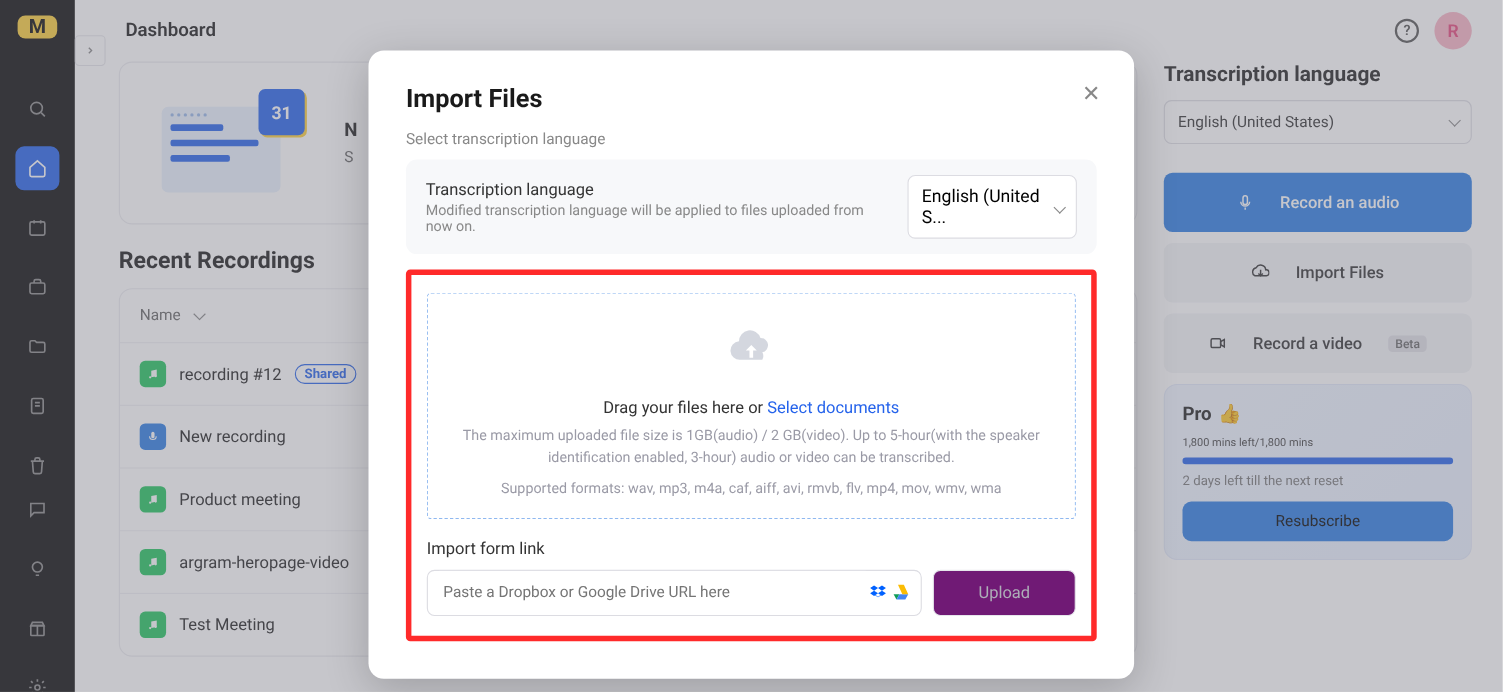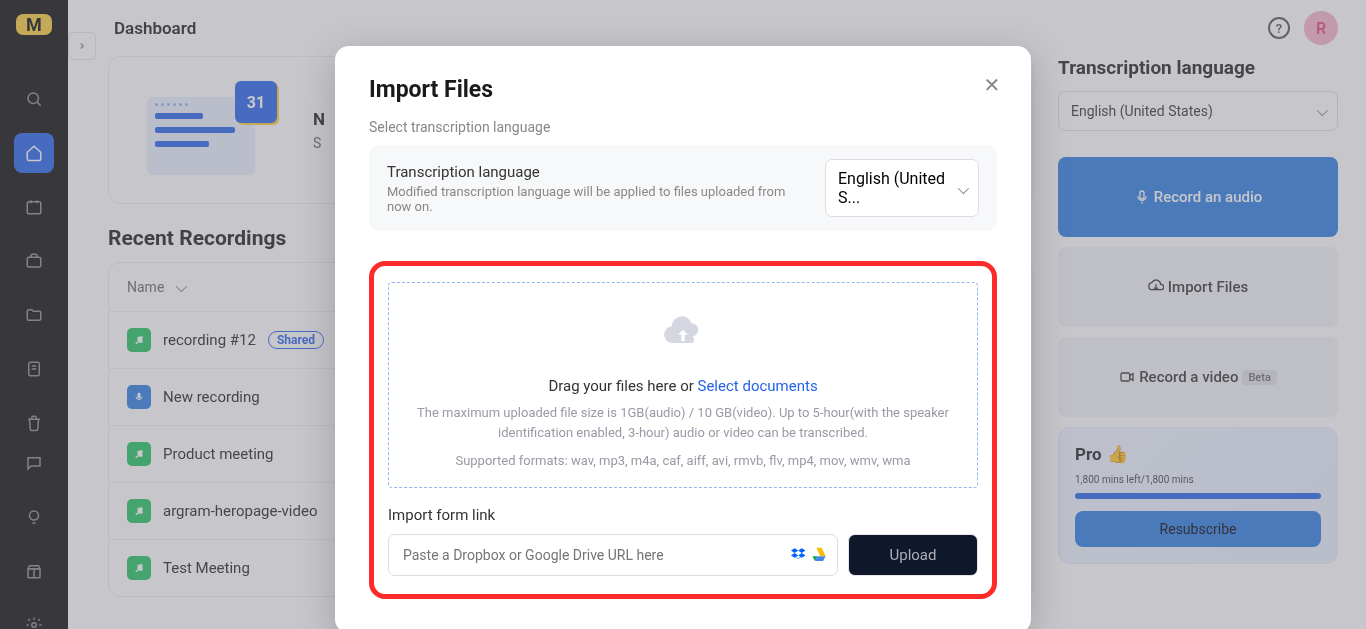--- a/index.html
+++ b/index.html
@@ -49,21 +49,21 @@
     .col-owner { flex: 0 0 150px; display:flex; align-items:center; gap:8px; }
     .col-date { flex: 1; }
     .file-icon { width: 24px; height: 24px; border-radius: 5px; display: flex; align-items: center; justify-content: center; color: #fff; }
     .fi-green { background: #22c55e; }
     .fi-blue { background: #2b7de4; }
     .shared-pill { border: 1px solid #2563eb; color: #2563eb; padding: 1px 8px; border-radius: 10px; font-size: 12px; font-weight: bold; }
     .mini-av { width: 22px; height: 22px; border-radius: 50%; background:#f8b3c5; color:#e6457a; display:flex; align-items:center; justify-content:center; font-size:11px; font-weight:600;}
     
     .panel-title { font-size: 19px; font-weight: 700; color: #222; margin-bottom: 12px; }
     .lang-select { width: 100%; border: 1px solid #dedee4; border-radius: 7px; padding: 11px 12px; font-size: 14px; display:flex; justify-content:space-between; align-items:center; color:#333; cursor:pointer; margin-bottom: 26px; }
-    .action-btn { width: 100%; border: none; border-radius: 8px; padding: 31px; font-size: 15px; font-weight: 500; display:flex; align-items:center; justify-content:center; gap:4px; margin-bottom: 10px; cursor:pointer; }
+    .action-btn { width: 100%; border: none; border-radius: 8px; padding: 18px; font-size: 15px; font-weight: 500; display:flex; align-items:center; justify-content:center; gap:24px; margin-bottom: 10px; cursor:pointer; }
     .action-btn.primary { background: #2b7de4; color: #fff; }
     .action-btn.secondary { background: #f3f4f7; color: #333; }
     .beta-pill { background: #e0e0e6; color:#666; padding:1px 6px; border-radius:4px; font-size:11px; }
     
     .pro-card { background: linear-gradient(135deg, #f0f5ff, #e9f1ff); border: 1px solid #e2e9fa; border-radius: 12px; padding: 16px; }
     .pro-hd { font-weight: 700; font-size: 17px; color:#222; display:flex; align-items:center; gap:6px; }
     .pro-mins { font-size: 10px; color:#444; margin-top: 10px; }
     .pro-bar { width:100%; height:6px; background:#2563eb; border-radius:3px; margin-top:8px; }
     .pro-days { font-size: 12px; color:#777; margin-top:8px; }
     .resub { width:100%; background:#2b7de4; color:#000000; border:none; border-radius:8px; padding:10px; font-size:14px; margin-top:12px; cursor:pointer;}
@@ -73,32 +73,32 @@
     .modal { position: absolute; left: 50%; top: 46px; transform: translateX(-50%); width: 696px; background: #fff; border-radius: 14px; padding: 30px 34px 34px; box-shadow: 0 10px 40px rgba(0,0,0,.2); }
     .modal-title { font-size: 23px; font-weight: 700; color: #1a1a1a; }
     .modal-close { position: absolute; right: 26px; top: 26px; width: 26px; height: 26px; color: #888; font-size: 20px; cursor: pointer; display:flex; align-items:center; justify-content:center;}
     .modal-sub { color: #888; font-size: 14px; margin-top: 16px; margin-bottom: 10px; }
     .lang-block { background: #f7f8fa; border-radius: 10px; padding: 14px 18px; display:flex; align-items:center; gap: 16px; }
     .lang-block-txt { flex: 1; }
     .lang-label { font-size: 15px; color: #333; }
     .lang-hint { font-size: 13px; color: #888; margin-top: 3px; }
     .lang-dd { background:#fff; border:1px solid #dcdce2; border-radius:7px; padding: 9px 12px; font-size:16px; width: 154px; display:flex; justify-content:space-between; align-items:center; cursor:pointer; }
     
-    .highlight-ring { border: 5px solid #ff2a2a; border-radius: 16px; padding: 16px 14px 18px; margin-top: 30px; }
+    .highlight-ring { border: 5px solid #ff2a2a; border-radius: 4px; padding: 16px 14px 18px; margin-top: 14px; }
     .dropzone { border: 1.6px dashed #8fb8f0; border-radius: 4px; padding: 30px 12px 16px; text-align: center; }
     .cloud-ic { color: #cfd3dc; width: 46px; height: 40px; margin: 0 auto 24px; }
     .dz-line { font-size: 15px; color: #333; }
     .dz-line a { color: #2563eb; text-decoration: none; }
     .dz-note { font-size: 13px; color: #9a9aa6; margin-top: 8px; line-height: 1.55; padding: 0 6px; }
     .imp-label { font-size: 15px; color: #333; margin: 18px 0 10px; }
     .link-row { display:flex; gap: 10px; }
     .link-input-wrap { flex:1; border:1px solid #dcdce2; border-radius:7px; display:flex; align-items:center; padding: 0 10px; }
     .link-input { flex:1; border:none; outline:none; padding: 12px 4px; font-size: 14px; }
     .brand-ic { width:16px; height:16px; margin-left:4px; }
-    .upload-btn { width: 130px; background:#0f172a; color:#aeaeb8; border:1px solid #e6e6ec; border-radius:7px; font-size:15px; cursor:pointer; }
+    .upload-btn { width: 130px; background:#701a75; color:#aeaeb8; border:1px solid #e6e6ec; border-radius:7px; font-size:15px; cursor:pointer; }
     
     svg { display:block; }
     .chev::after { content:''; display:inline-block; width:7px; height:7px; border-right:1.6px solid #888; border-bottom:1.6px solid #888; transform: rotate(45deg) translateY(-2px);}
   </style>
 </head>
 <body>
 
 <div class="app-sidebar">
   <div class="logo-tile">M</div>
   <div class="nav-icons">
@@ -319,20 +319,21 @@
         <span class="beta-pill">Beta</span>
       </button>
 
       <div class="pro-card">
         <div class="pro-hd">
             <span>Pro</span> 
             <span>👍</span>
           </div>
         <div class="pro-mins">1,800 mins left/1,800 mins</div>
         <div class="pro-bar"></div>
+        <div class="pro-days">2 days left till the next reset</div>
         <button class="resub">Resubscribe</button>
       </div>
     </div>
   </div>
 </div>
 
 <div class="overlay"></div>
 
 <div class="modal">
   <div class="modal-title">Import Files</div>
@@ -352,21 +353,21 @@
   <div class="highlight-ring">
     <div class="dropzone">
       <svg class="cloud-ic" viewBox="0 0 24 24" fill="currentColor">
           <path d="M18 14a4 4 0 0 0-1-7.9A6 6 0 0 0 5.3 8 5 5 0 0 0 6 18h12a4 4 0 0 0 0-4z" opacity=".9"></path>
           <path d="M12 10l-3 3h2v4h2v-4h2z" fill="#fff"></path>
         </svg>
       <div class="dz-line">
         <span>Drag your files here or </span>
         <a href="#">Select documents</a>
       </div>
-      <div class="dz-note">The maximum uploaded file size is 1GB(audio) / 10 GB(video). Up to 5-hour(with the speaker identification enabled, 3-hour) audio or video can be transcribed.</div>
+      <div class="dz-note">The maximum uploaded file size is 1GB(audio) / 2 GB(video). Up to 5-hour(with the speaker identification enabled, 3-hour) audio or video can be transcribed.</div>
       <div class="dz-note">Supported formats: wav, mp3, m4a, caf, aiff, avi, rmvb, flv, mp4, mov, wmv, wma</div>
     </div>
     <div class="imp-label">Import form link</div>
     <div class="link-row">
       <div class="link-input-wrap">
         <input class="link-input" placeholder="Paste a Dropbox or Google Drive URL here" style="">
         <svg class="brand-ic" viewBox="0 0 24 24">
             <path fill="#0061ff" d="M6 2l6 4-6 4-6-4zM18 2l6 4-6 4-6-4zM6 10l6 4-6 4-6-4zM18 10l6 4-6 4-6-4zM12 19l6-4 0 1-6 4-6-4 0-1z" transform="scale(.9)"></path>
           </svg>
         <svg class="brand-ic" viewBox="0 0 24 24">

